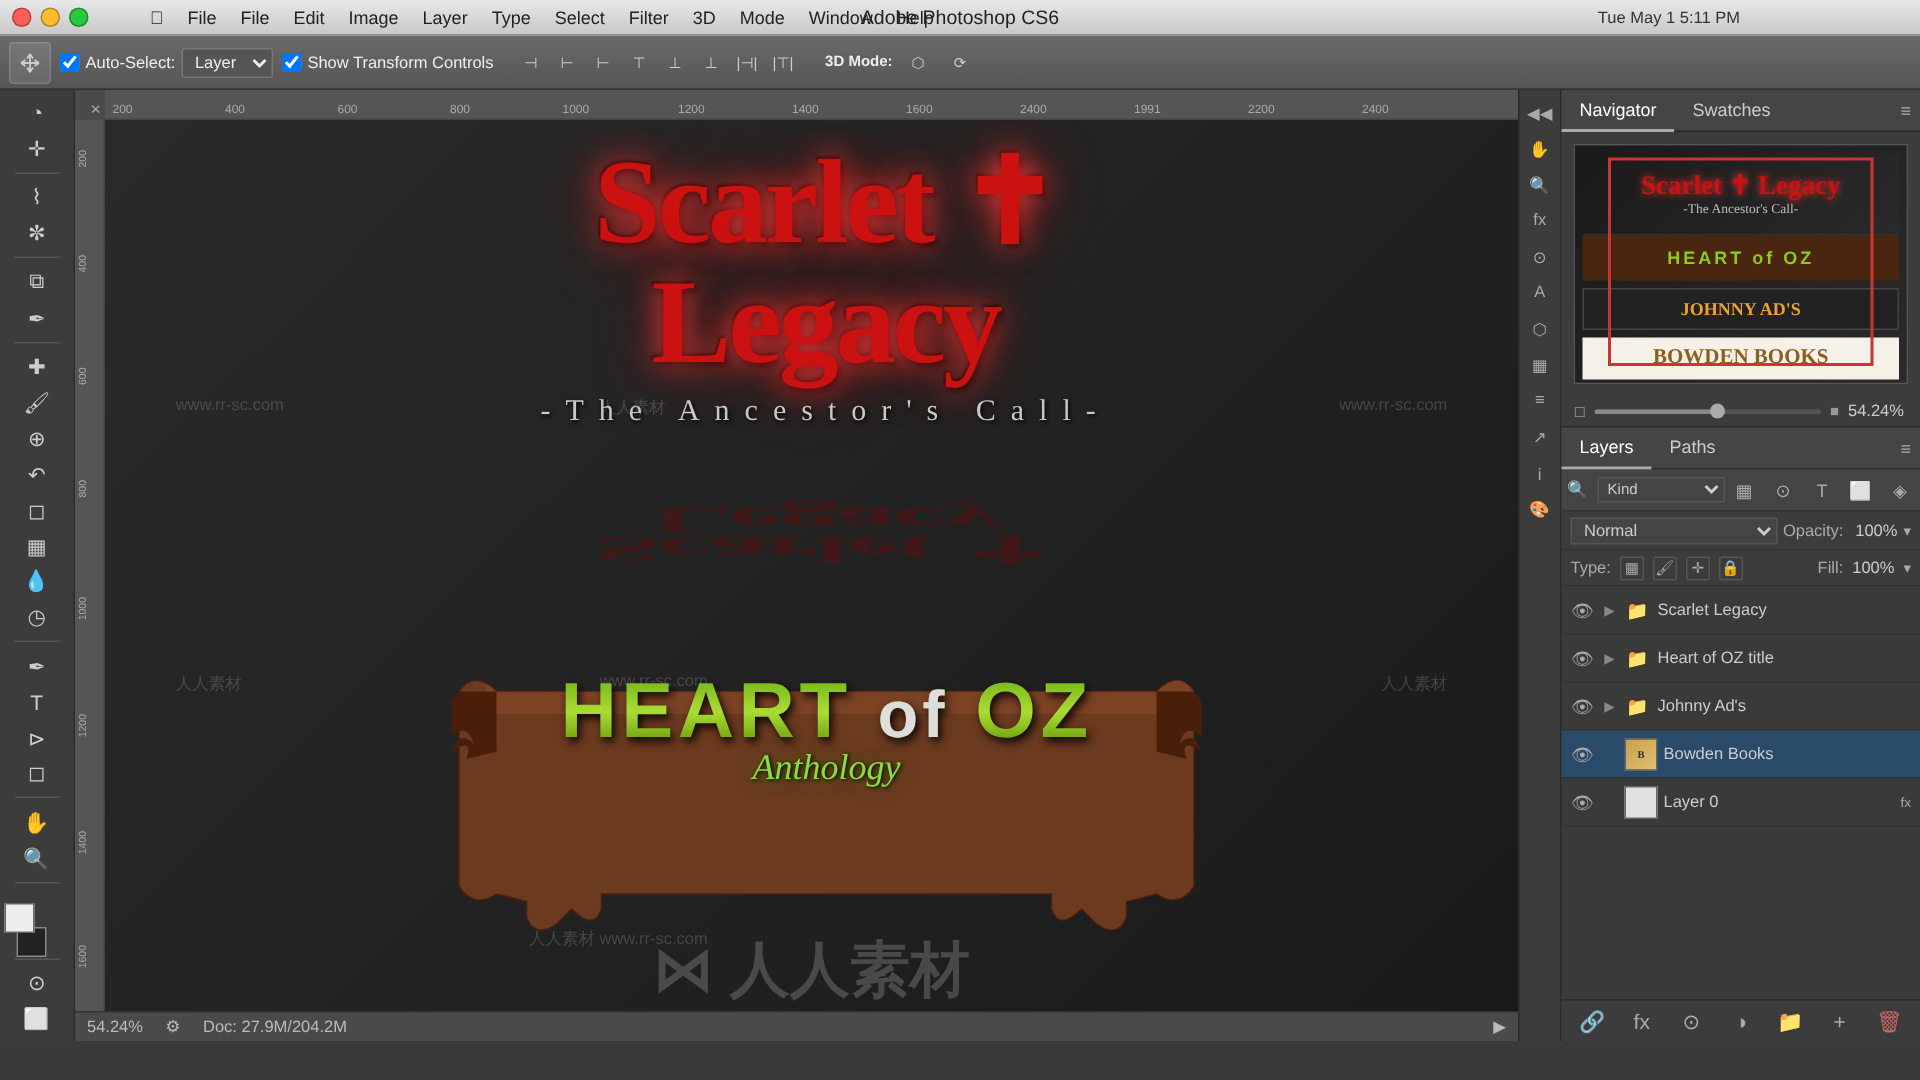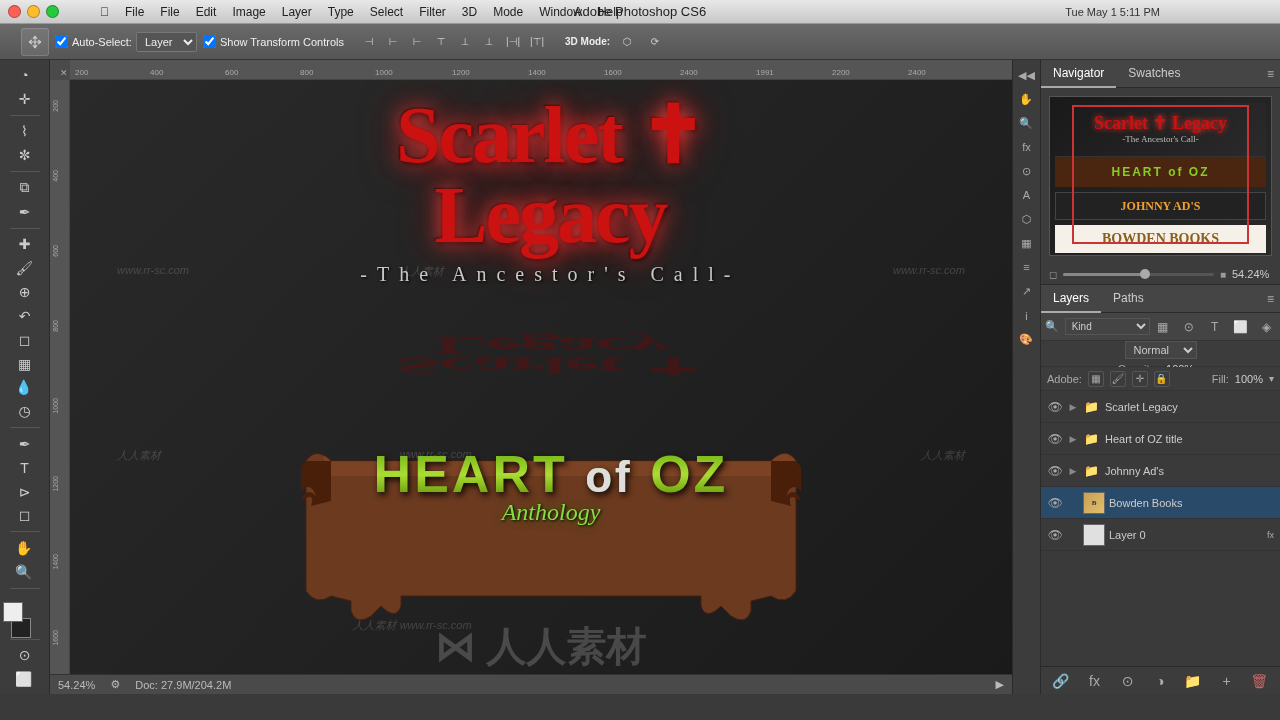--- a/index.html
+++ b/index.html
@@ -16,21 +16,21 @@
     .mac-btn { width: 13px; height: 13px; border-radius: 50%; border: 1px solid rgba(0,0,0,0.3); }
     .mac-close { background: #ff5f56; }
     .mac-min { background: #ffbd2e; }
     .mac-max { background: #27c93f; }
     #titlebar .menu-bar { position: absolute; left: 100px; display: flex; gap: 16px; font-size: 12px; }
     #titlebar .menu-bar span { cursor: default; }
 
     
     #toolbar {
       height: 36px; background: linear-gradient(to bottom, #6a6a6a, #555);
-      display: flex; align-items: center; padding: 0 21px; gap: 6px;
+      display: flex; align-items: center; padding: 0 6px; gap: 6px;
       border-bottom: 1px solid #333;
     }
     .tool-btn { width: 28px; height: 28px; background: rgba(255,255,255,0.1); border: 1px solid rgba(255,255,255,0.15); border-radius: 3px; display: flex; align-items: center; justify-content: center; cursor: pointer; color: #eee; font-size: 11px; }
     .auto-select-group { display: flex; align-items: center; gap: 4px; color: #eee; font-size: 11px; }
     .auto-select-group input[type=checkbox] { margin: 0; }
     .select-dropdown { background: #555; border: 1px solid #777; color: #eee; padding: 2px 4px; font-size: 11px; border-radius: 2px; }
     .transform-controls { display: flex; align-items: center; gap: 4px; color: #eee; font-size: 11px; }
     .transform-controls input[type=checkbox] { margin: 0; }
     .toolbar-icons { display: flex; gap: 2px; margin-left: 8px; }
     .tb-icon { width: 22px; height: 22px; display: flex; align-items: center; justify-content: center; color: #ccc; font-size: 10px; cursor: pointer; }
@@ -66,21 +66,21 @@
 
     
     .canvas-content {
       width: 100%; height: 100%; position: relative;
       background: linear-gradient(135deg, #2a2a2a 0%, #1a1a1a 100%);
     }
 
     
     .watermark {
       position: absolute; color: rgba(180,180,180,0.25); font-size: 11px;
-      font-style: italic; pointer-events: none; white-space: nowrap;
+      pointer-events: none; white-space: nowrap;
     }
 
     
     #statusbar {
       height: 20px; background: #4a4a4a; border-top: 1px solid #333;
       display: flex; align-items: center; padding: 0 8px; font-size: 11px; color: #bbb; gap: 12px;
     }
 
     
     #right-panel {
@@ -130,21 +130,21 @@
     }
     .search-kind { background: #444; border: 1px solid #555; color: #ccc; font-size: 10px; padding: 1px 2px; }
     .layer-icons-row {
       height: 24px; background: #3c3c3c; border-bottom: 1px solid #333;
       display: flex; align-items: center; padding: 0 6px; gap: 8px;
     }
     .layer-icon { width: 18px; height: 18px; display: flex; align-items: center; justify-content: center; color: #aaa; font-size: 12px; cursor: pointer; }
 
     .blend-row {
       height: 26px; display: flex; align-items: center; padding: 0 6px; gap: 4px;
-      background: #3c3c3c; border-bottom: 1px solid #333; flex-direction: column;
+      background: #3c3c3c; border-bottom: 1px solid #333;
     }
     .blend-select { background: #444; border: 1px solid #555; color: #ccc; font-size: 11px; padding: 1px 4px; flex: 1; }
     .opacity-row { display: flex; align-items: center; gap: 4px; }
     .opacity-label { font-size: 11px; color: #aaa; }
     .opacity-val { font-size: 11px; color: #ccc; width: 32px; text-align: right; }
     .lock-row {
       height: 24px; display: flex; align-items: center; padding: 0 6px; gap: 6px;
       background: #3c3c3c; border-bottom: 1px solid #333;
     }
     .lock-label { font-size: 11px; color: #aaa; }
@@ -474,21 +474,21 @@
           <option>Overlay</option>
         </select>
         <div class="opacity-row">
           <span class="opacity-label">Opacity:</span>
           <span class="opacity-val">100%</span>
           <span style="color:#aaa;font-size:10px;cursor:pointer;">▾</span>
         </div>
       </div>
 
       <div class="lock-row">
-        <span class="lock-label">Adobe:</span>
+        <span class="lock-label">Type:</span>
         <div class="lock-icon" title="Lock transparent pixels">▦</div>
         <div class="lock-icon" title="Lock image pixels">🖌</div>
         <div class="lock-icon" title="Lock position">✛</div>
         <div class="lock-icon" title="Lock all">🔒</div>
         <span class="fill-label">Fill:</span>
         <span class="fill-val">100%</span>
         <span style="color:#aaa;font-size:10px;cursor:pointer;">▾</span>
       </div>
 
       <div class="layers-list">

